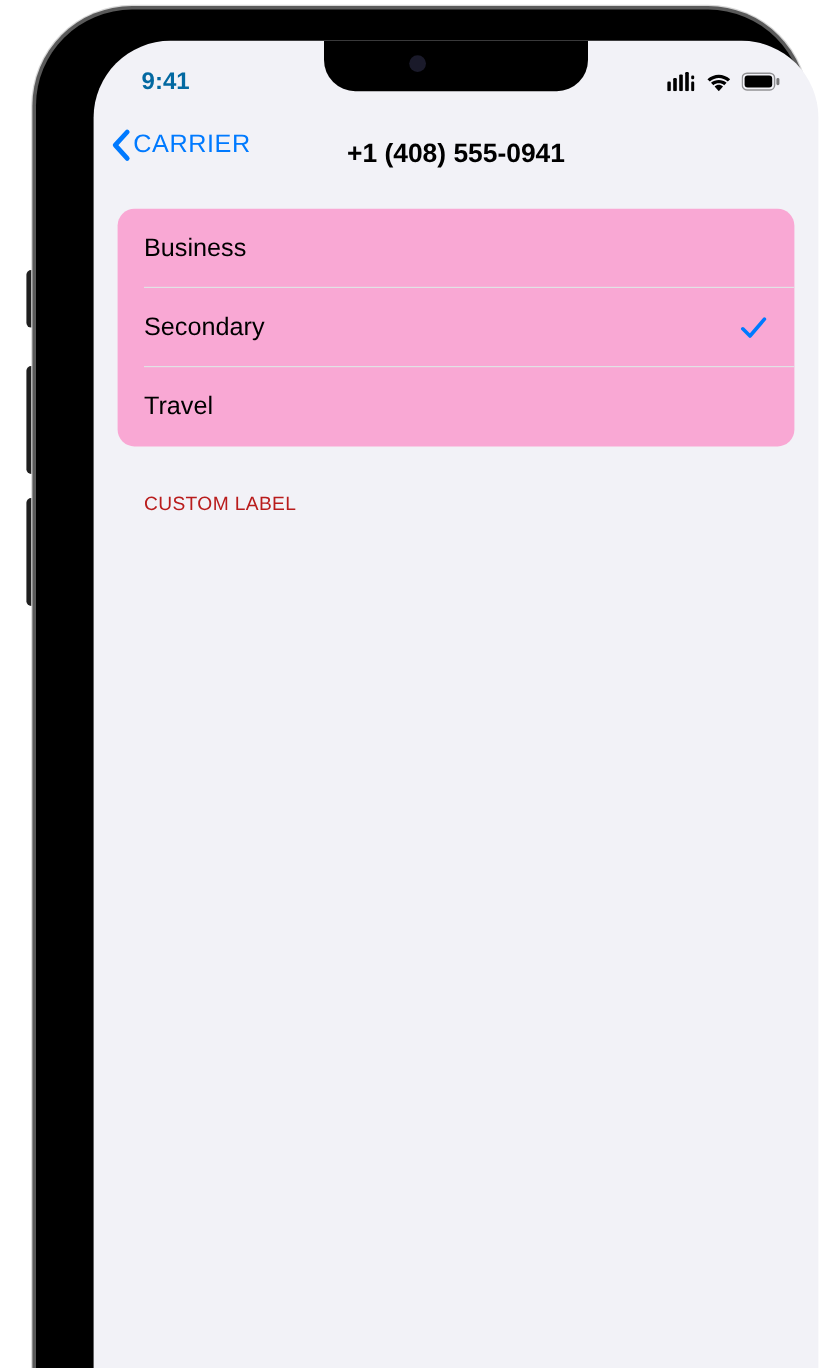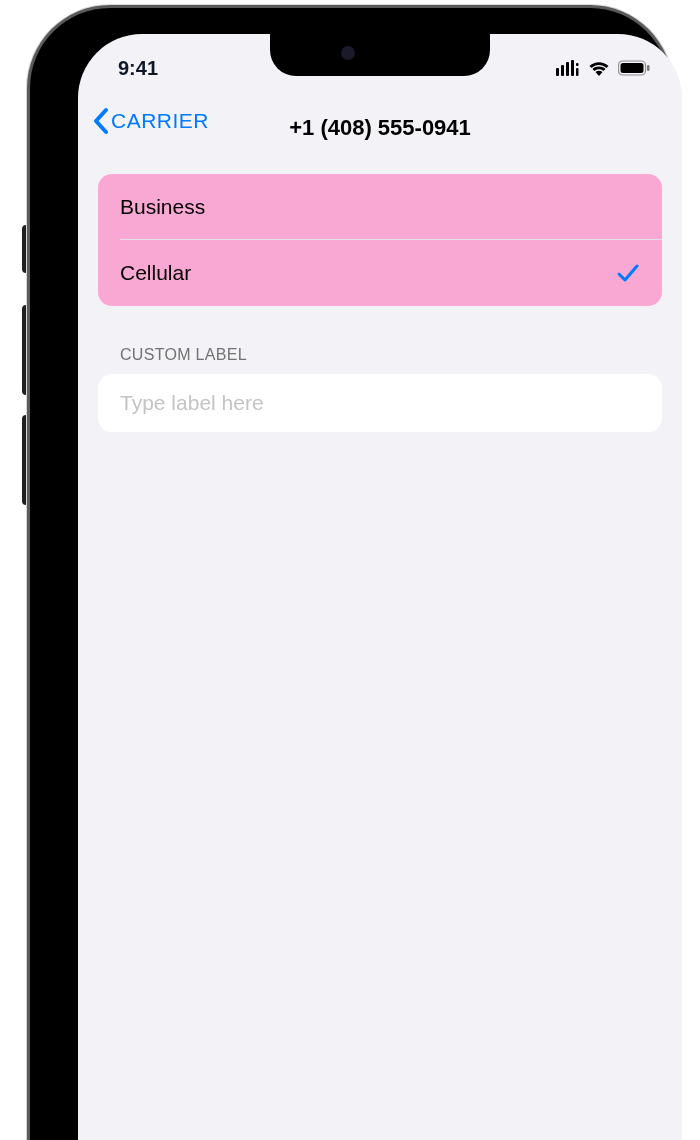--- a/index.html
+++ b/index.html
@@ -99,21 +99,21 @@
       display: flex;
       justify-content: space-between;
       align-items: center;
       height: 58px;
       padding: 10px 32px 0 40px;
       position: relative;
     }
     .status-time {
       font-size: 20px;
       font-weight: 600;
-      color: #0f172a;
+      color: #0369a1;
     }
     .status-right {
       display: flex;
       align-items: center;
       gap: 8px;
     }
     .dual-sim-icon svg,
     .wifi-icon svg,
     .battery-icon svg {
       display: block;
@@ -181,21 +181,21 @@
       color: #000;
     }
     .checkmark {
       color: #007aff;
     }
     .checkmark svg {
       display: block;
     }
     .section-header {
       font-size: 16px;
-      color: #737373;
+      color: #b91c1c;
       padding: 40px 22px 10px;
       letter-spacing: 0.3px;
     }
     .input-group {
       background: #fff;
       border-radius: 14px;
       overflow: hidden;
     }
     .custom-input {
       width: 100%;
@@ -269,34 +269,34 @@
         <div class="list-group">
 
           <div class="list-item">
             <span class="list-item-label">Business</span>
           </div>
 
 
 
 
           <div class="list-item">
-            <span class="list-item-label">Cellular</span>
+            <span class="list-item-label">Secondary</span>
             <span class="checkmark">
               <svg width="24" height="24" viewBox="0 0 24 24">
                 <polyline points="3,13 9,19 21,5" fill="none" stroke="#007aff" stroke-width="3" stroke-linecap="round" stroke-linejoin="round"></polyline>
               </svg>
             </span>
           </div>
 
+          <div class="list-item">
+            <span class="list-item-label">Travel</span>
+          </div>
 
         </div>
 
         <div class="section-header">CUSTOM LABEL</div>
 
-        <div class="input-group">
-          <input type="text" class="custom-input" placeholder="Type label here" style="">
-        </div>
 
       </div>
 
     </div>
   </div>
 </div>
 
 </body></html>

